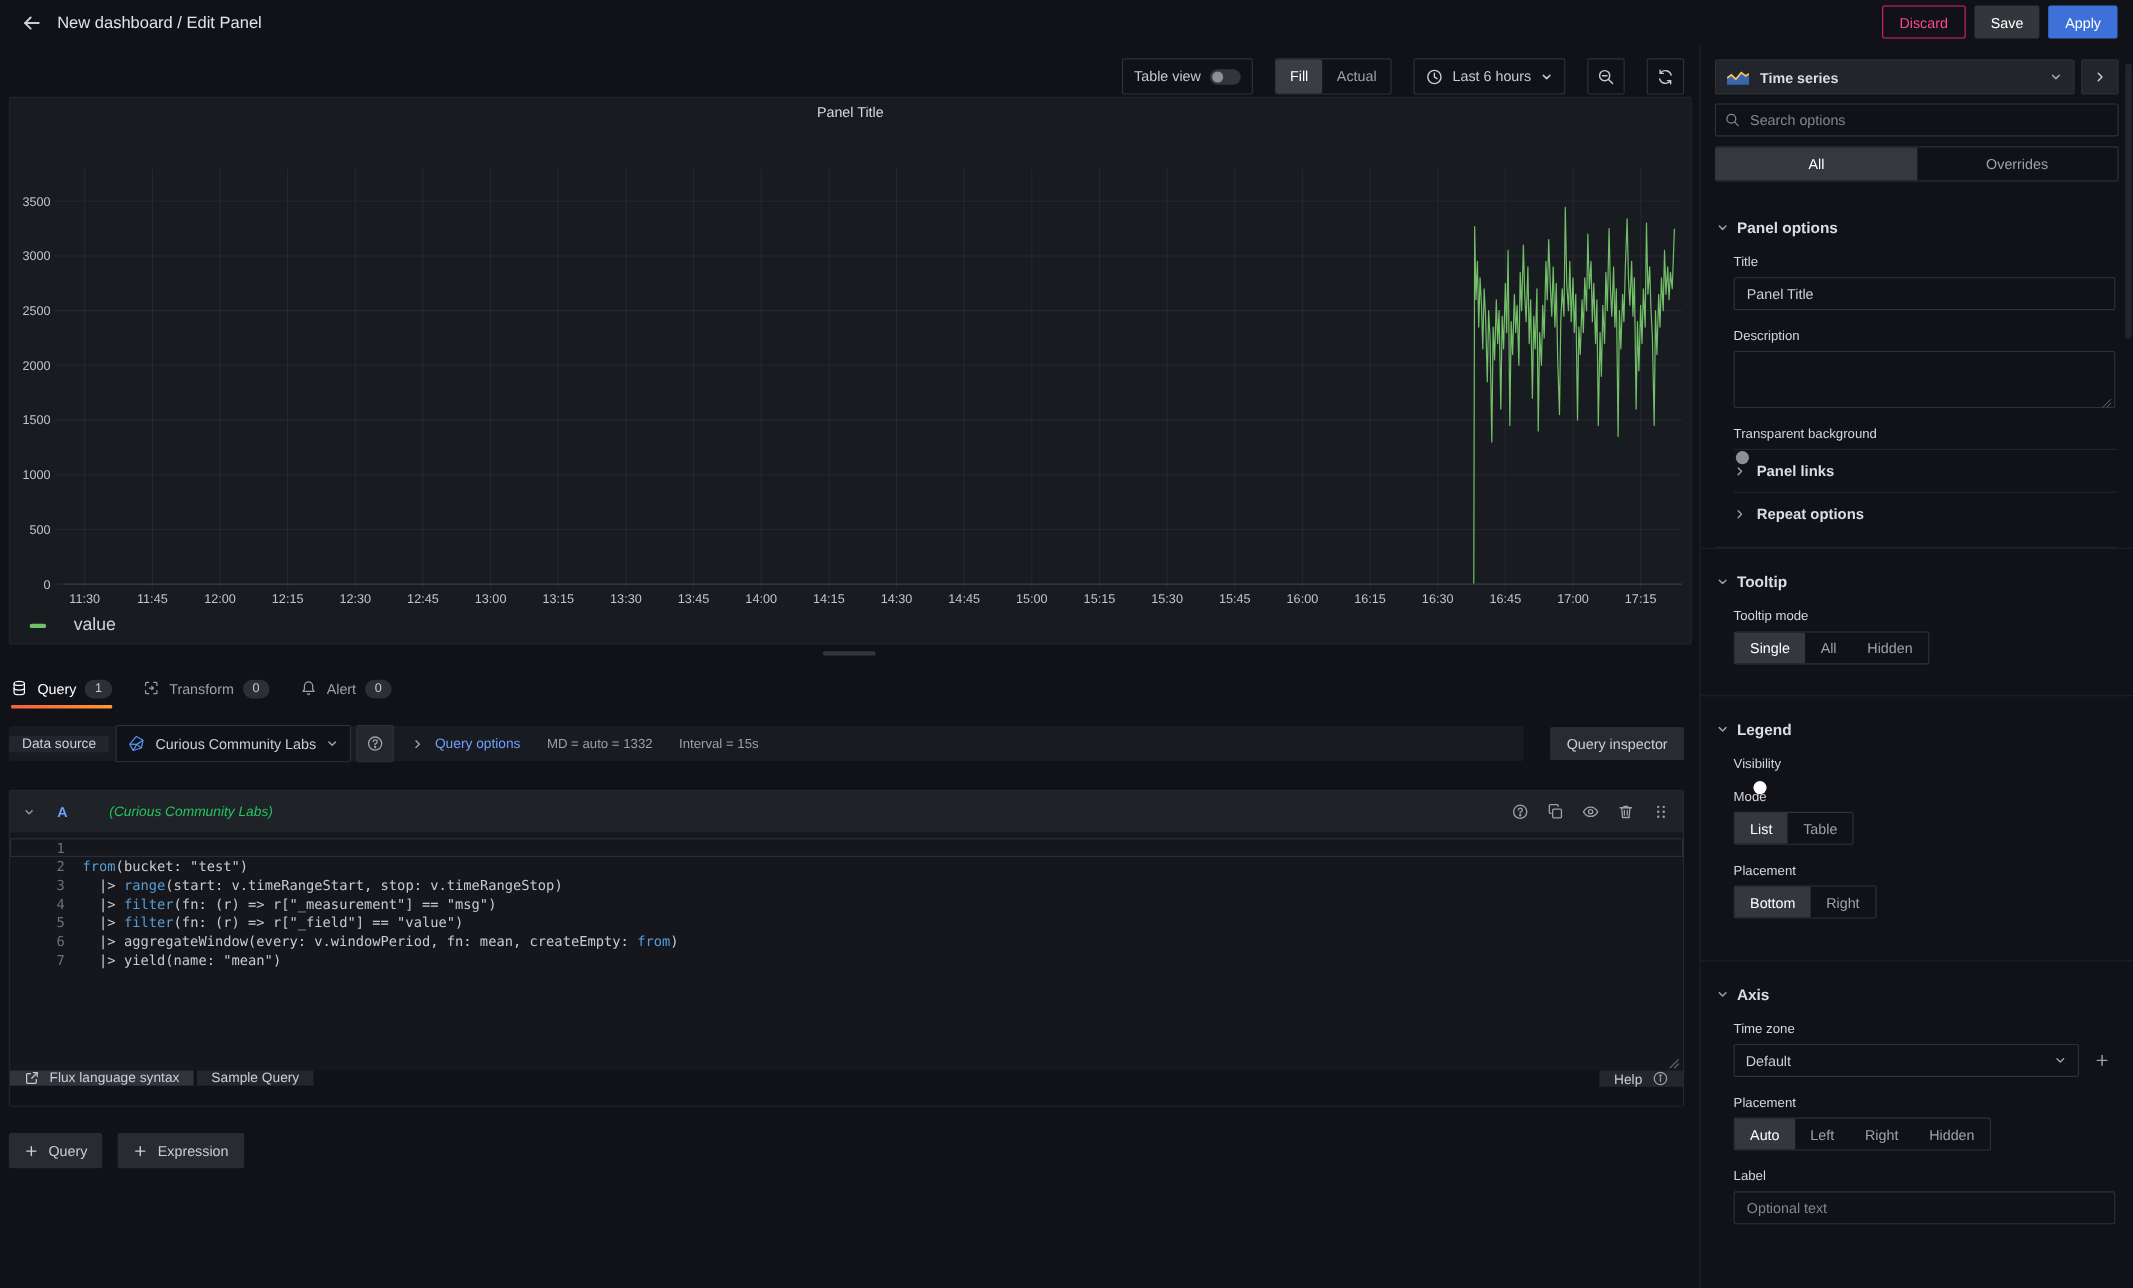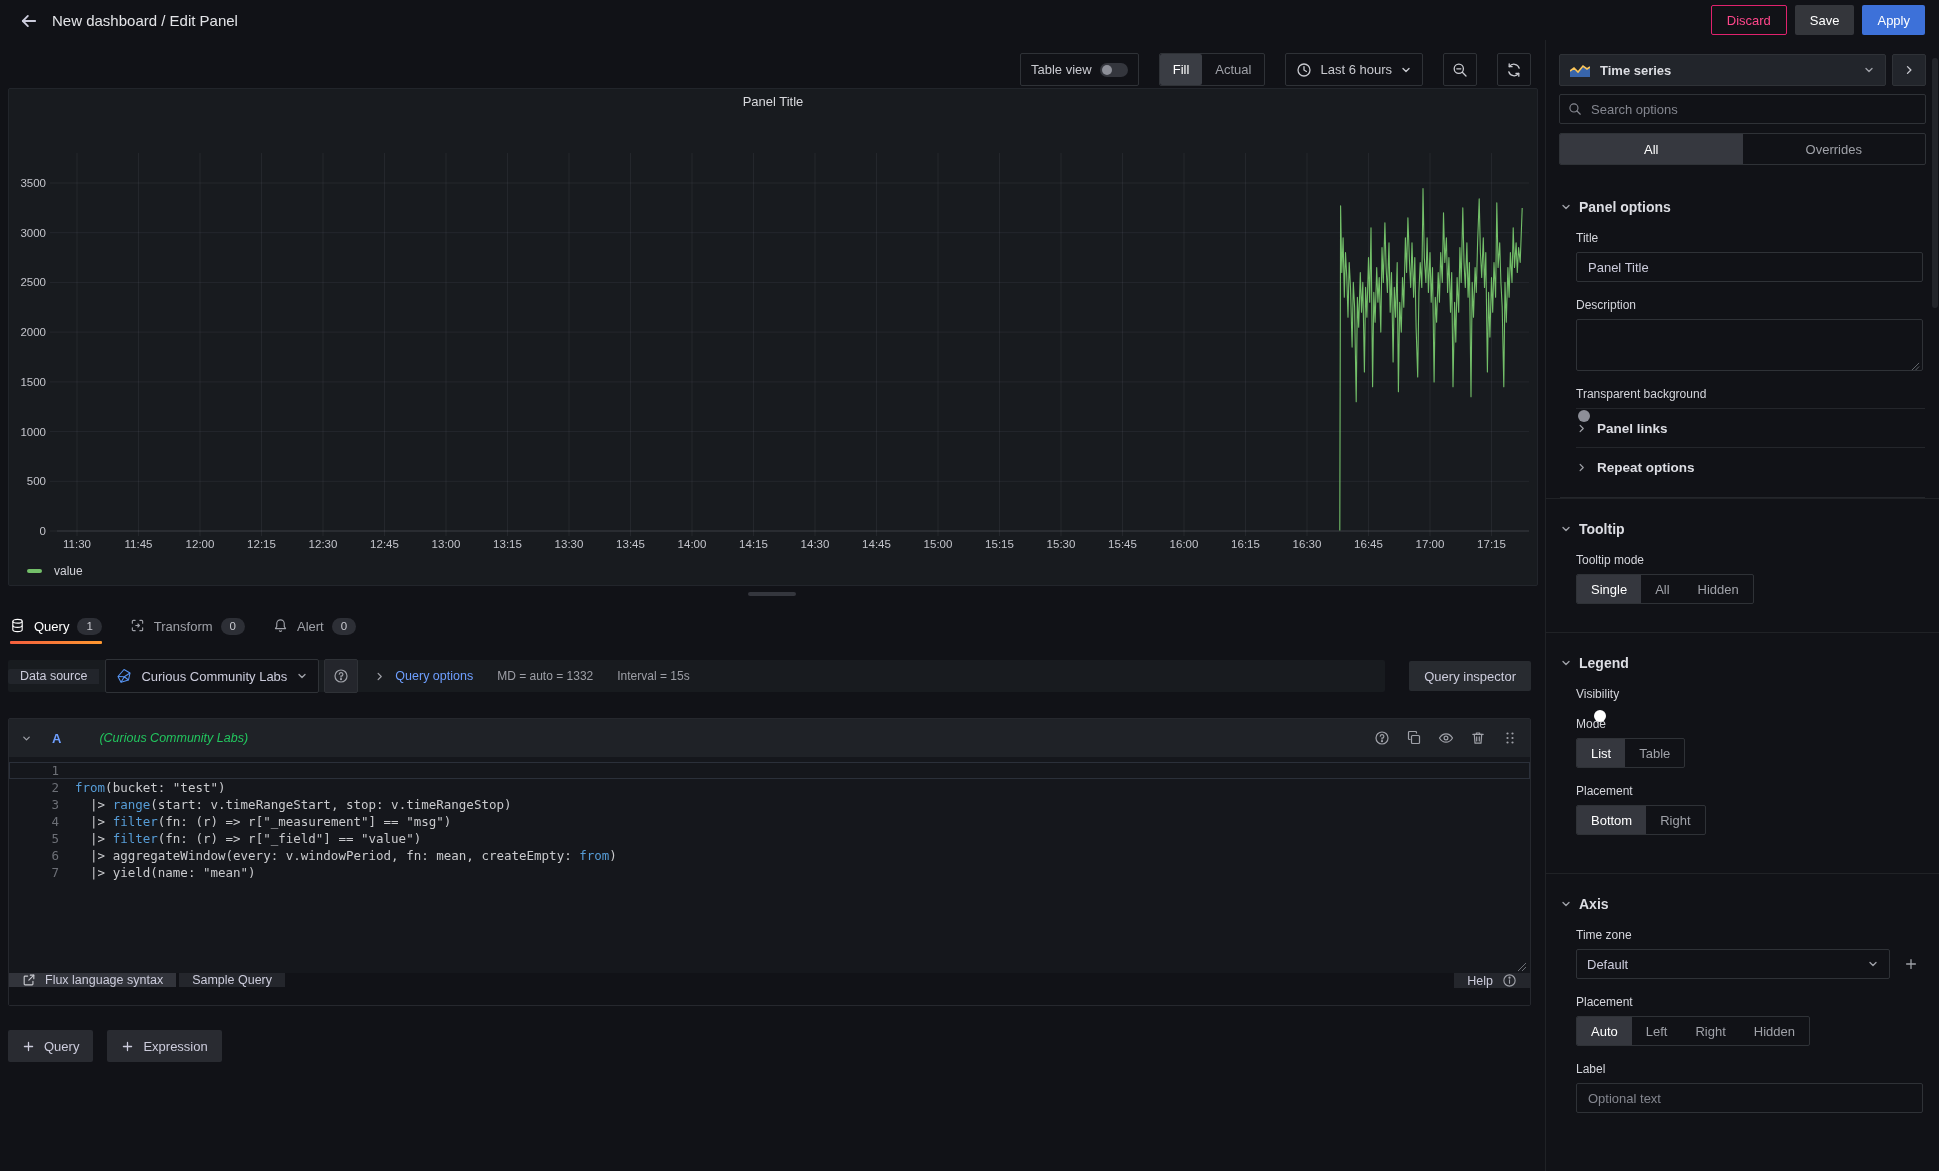--- a/index.html
+++ b/index.html
@@ -31,21 +31,21 @@
   .iconbtn{width:32px;justify-content:center;cursor:pointer}
 
   
   .panel{position:absolute;left:8px;top:48px;width:1530px;height:498px;background:#181b1f;border:1px solid #22252b;border-radius:2px;box-sizing:border-box}
   .panel-title{height:26px;line-height:26px;text-align:center;font-size:13px;font-weight:500;color:#d8d9dd}
   .chart-wrap{position:absolute;left:0;top:26px;width:1528px;height:446px}
   .chart-wrap svg{position:absolute;left:0;top:0}
   .grid{stroke:rgba(204,204,220,0.07);stroke-width:1}
   .axisline{stroke:rgba(204,204,220,0.14);stroke-width:1}
   .ylab,.xlab{fill:#c3c4cb;font-size:11.5px;font-family:"Liberation Sans",sans-serif}
-  .legend{position:absolute;left:18px;bottom:7px;display:flex;align-items:center;gap:12px;font-size:12px;color:#d3d4da;cursor:pointer}
+  .legend{position:absolute;left:18px;bottom:7px;display:flex;align-items:center;gap:25px;font-size:16px;color:#d3d4da;cursor:pointer}
   .legend-dash{width:15px;height:4px;border-radius:2px;background:#73bf69}
   .drag-handle{position:absolute;top:552px;left:748px;width:48px;height:4px;border-radius:2px;background:#34363d}
 
   
   .qtabs{position:absolute;top:568px;left:10px;display:flex;gap:28px;height:36px;align-items:center}
   .qtab{display:flex;align-items:center;gap:8px;color:#9fa1a8;position:relative;height:100%;cursor:pointer}
   .qtab.active{color:#fff;font-weight:500}
   .qtab.active::after{content:"";position:absolute;left:0;right:0;bottom:0;height:3px;border-radius:1px;background:linear-gradient(90deg,#f55f3e,#ff9830)}
   .badge{background:#2d2f36;color:#c9cad0;font-size:11.5px;font-weight:400;border-radius:9px;padding:2px 9px;line-height:13px}
 

